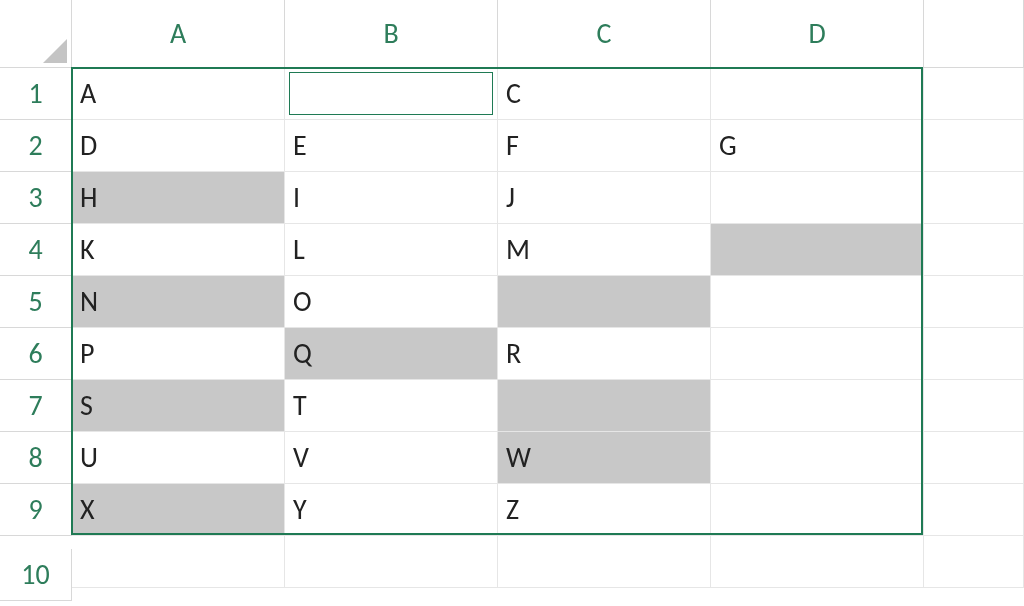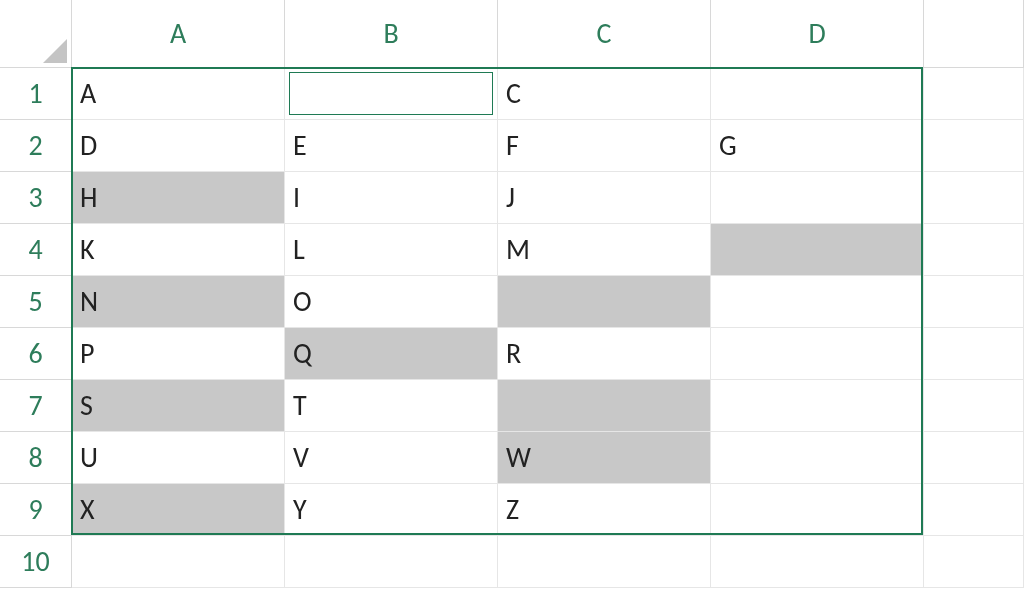--- a/index.html
+++ b/index.html
@@ -90,21 +90,21 @@
     <div class="col-header" style="left: 924px; width: 100px;"></div>
     <div class="row-header" style="top: 68px; height: 52px;">1</div>
     <div class="row-header" style="top: 120px; height: 52px;">2</div>
     <div class="row-header" style="top: 172px; height: 52px;">3</div>
     <div class="row-header" style="top: 224px; height: 52px;">4</div>
     <div class="row-header" style="top: 276px; height: 52px;">5</div>
     <div class="row-header" style="top: 328px; height: 52px;">6</div>
     <div class="row-header" style="top: 380px; height: 52px;">7</div>
     <div class="row-header" style="top: 432px; height: 52px;">8</div>
     <div class="row-header" style="top: 484px; height: 52px;">9</div>
-    <div class="row-header" style="top: 536px; height: 52px; text-align: center;">10</div>
+    <div class="row-header" style="top: 549px; height: 52px; text-align: center;">10</div>
     <div class="cell" style="left: 72px; top: 68px; width: 213px; height: 52px;">A</div>
     <div class="cell" style="left: 285px; top: 68px; width: 213px; height: 52px;">B</div>
     <div class="cell" style="left: 498px; top: 68px; width: 213px; height: 52px;">C</div>
     <div class="cell" style="left: 711px; top: 68px; width: 213px; height: 52px;"></div>
     <div class="cell" style="left: 924px; top: 68px; width: 100px; height: 52px;"></div>
     <div class="cell" style="left: 72px; top: 120px; width: 213px; height: 52px;">D</div>
     <div class="cell" style="left: 285px; top: 120px; width: 213px; height: 52px;">E</div>
     <div class="cell" style="left: 498px; top: 120px; width: 213px; height: 52px;">F</div>
     <div class="cell" style="left: 711px; top: 120px; width: 213px; height: 52px;">G</div>
     <div class="cell" style="left: 924px; top: 120px; width: 100px; height: 52px;"></div>

